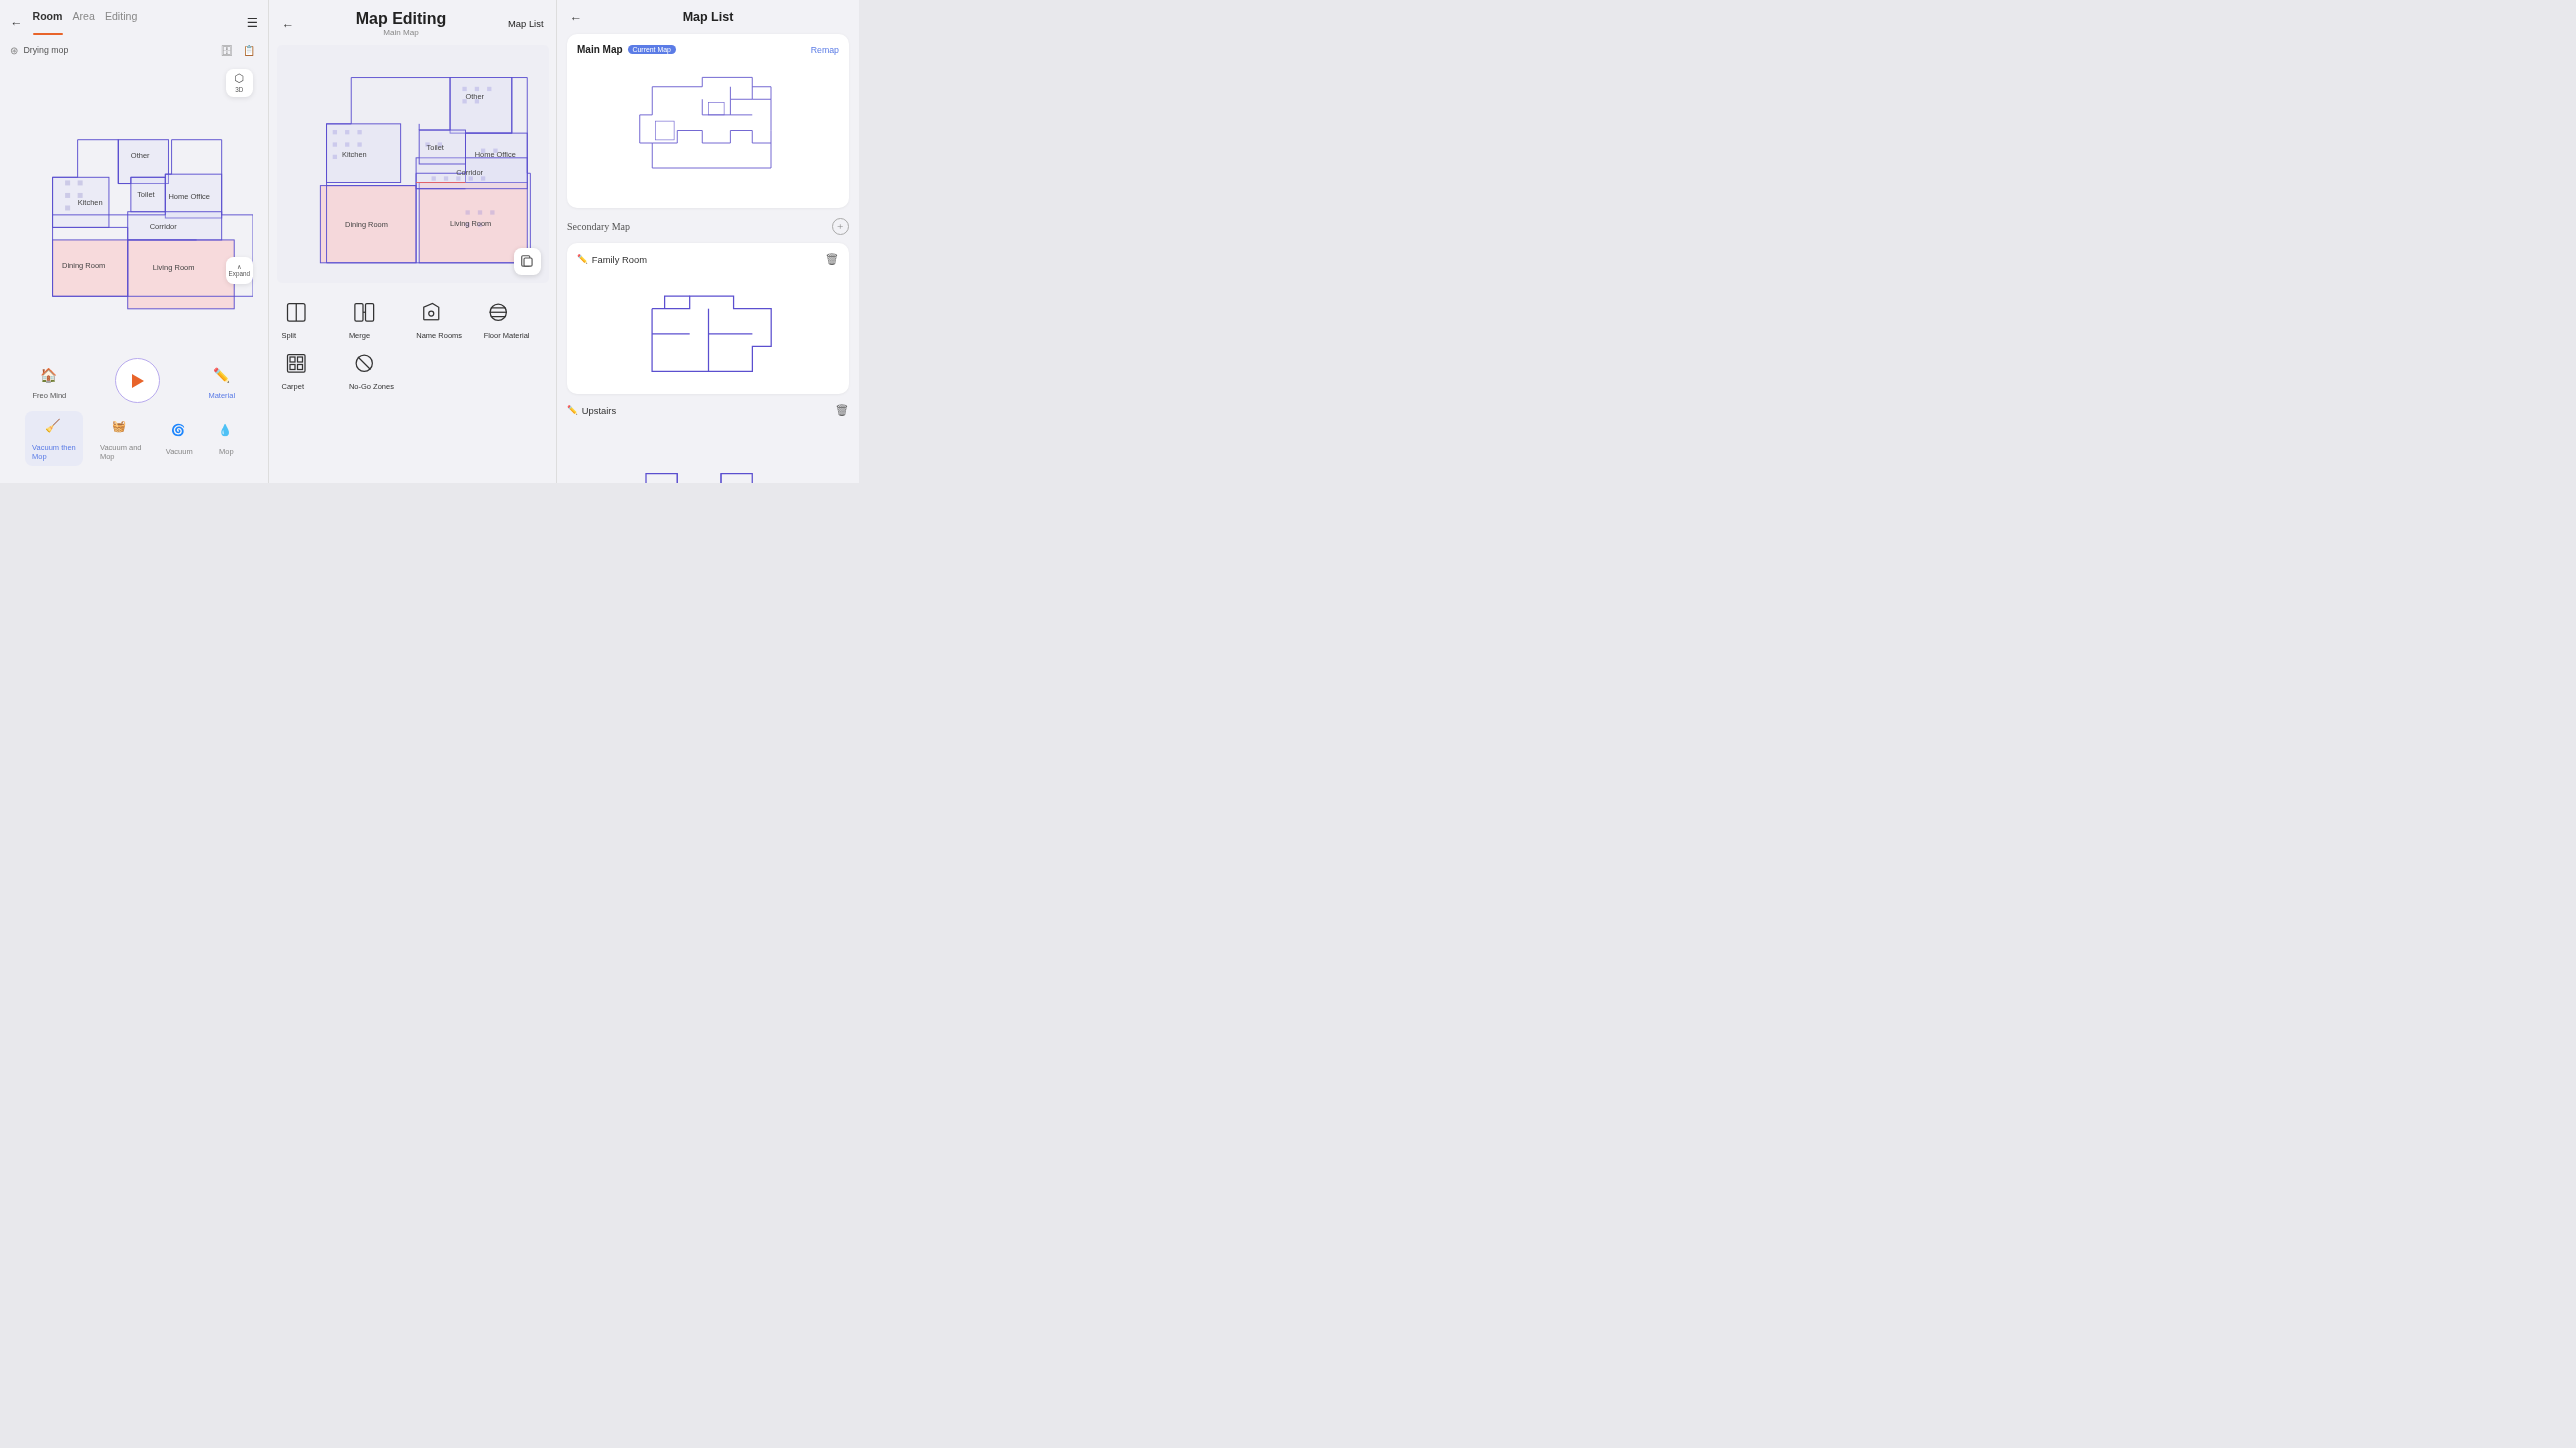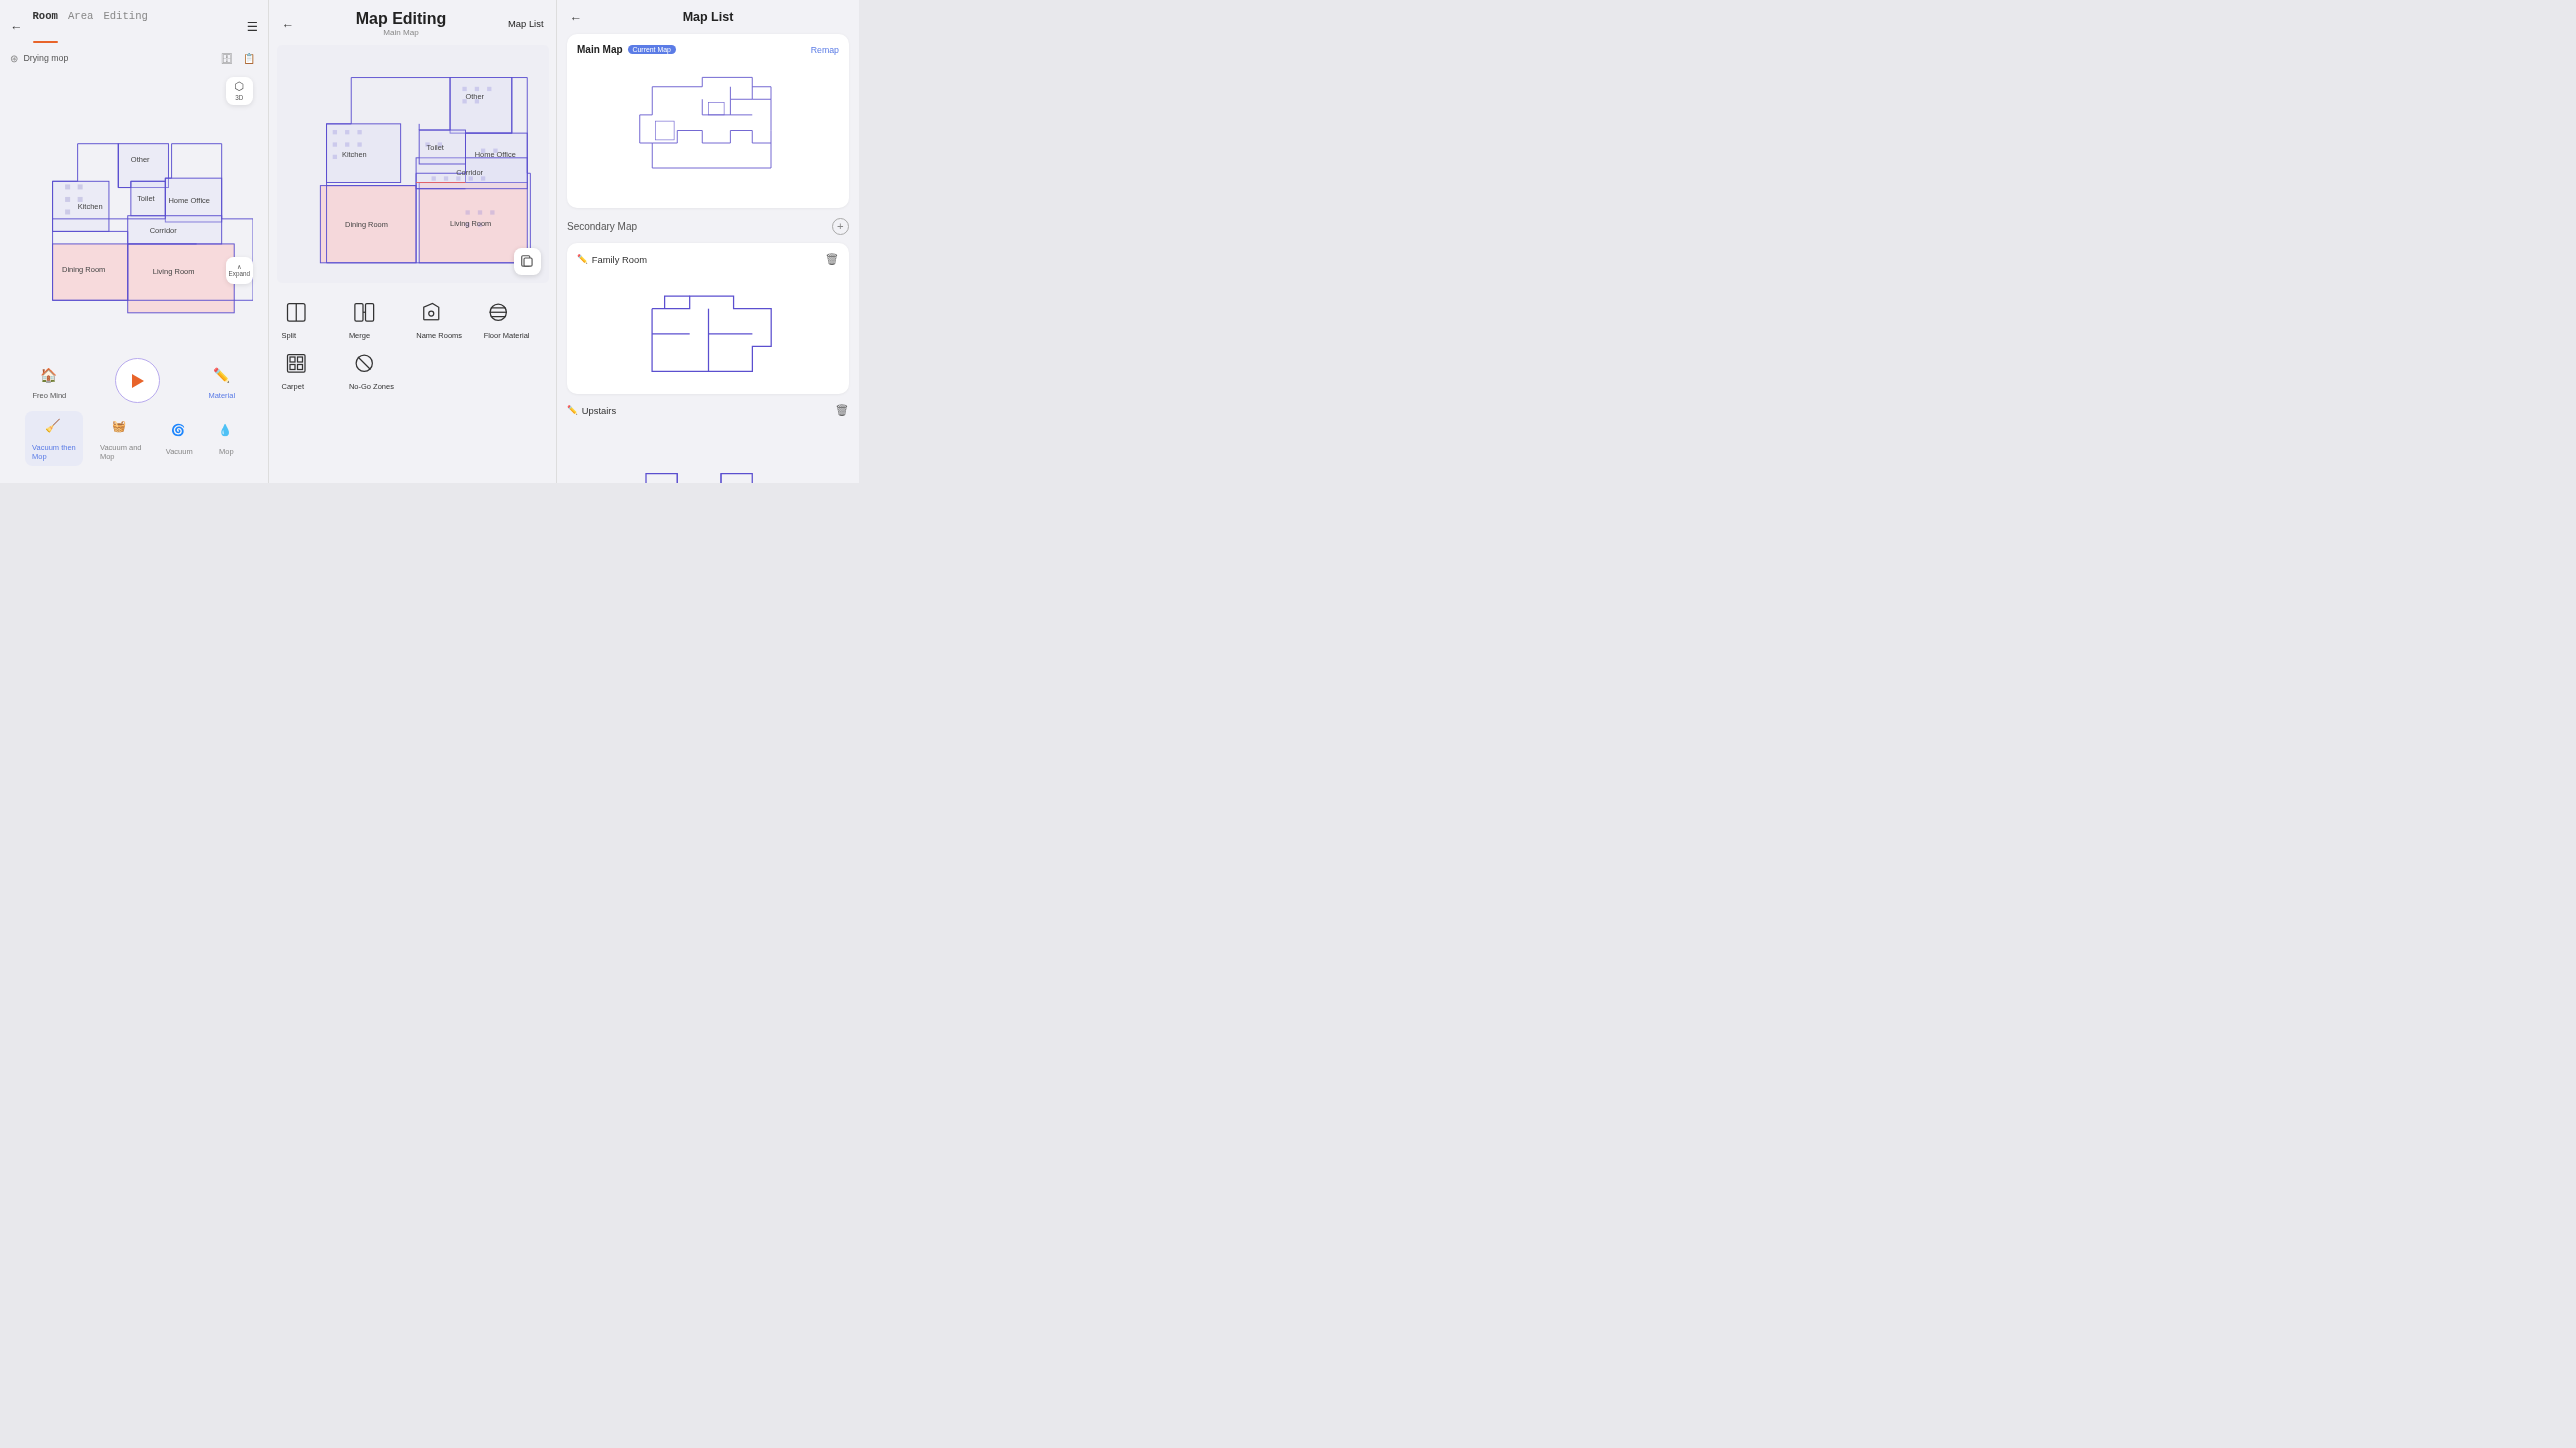--- a/index.html
+++ b/index.html
@@ -40,23 +40,22 @@
       font-size: 12.5px;
       cursor: pointer;
       color: #333;
     }
 
     .nav-tab {
       font-size: 10.6px;
       font-weight: 600;
       color: #333;
       cursor: pointer;
-      padding-bottom: 20px;
+      padding-bottom: 12px;
       position: relative;
-      font-family: Liberation Mono, monospace;
     }
 
     .nav-tab.active::after {
       content: '';
       position: absolute;
       bottom: -1.3px;
       left: 0;
       right: 0;
       height: 1.9px;
       background: #e8642a;
@@ -426,20 +425,21 @@
       padding: 5px;
       min-height: 125px;
     }
 
     .secondary-map-header {
       display: flex;
       align-items: center;
       justify-content: space-between;
       padding: 0 10px;
       margin-bottom: 7.5px;
+      font-family: Liberation Serif, serif;
     }
 
     .secondary-map-label {
       font-size: 10px;
       font-weight: 500;
       color: #555;
     }
 
     .add-map-btn {
       width: 17.5px;

